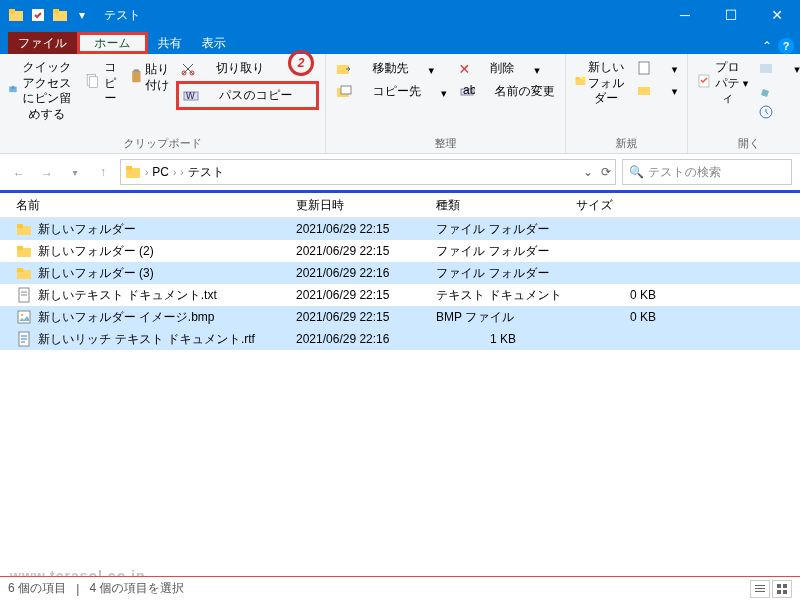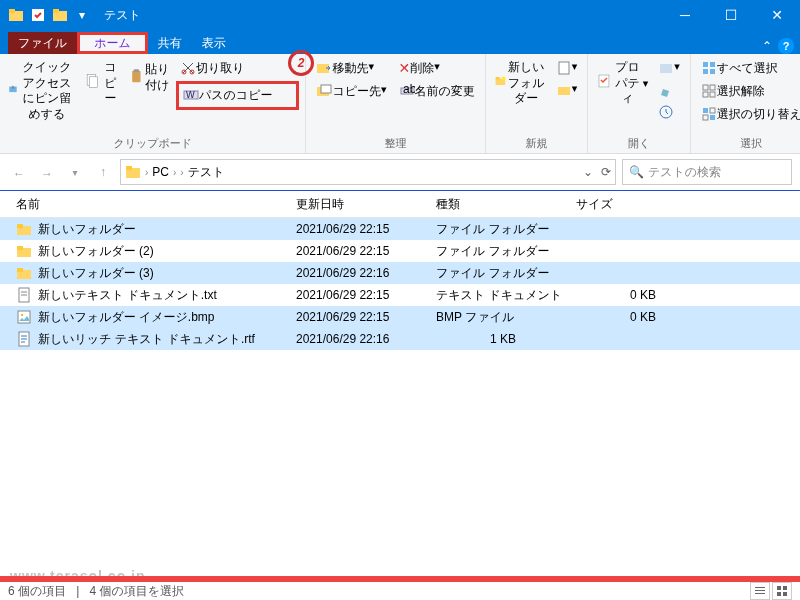--- a/index.html
+++ b/index.html
@@ -6,50 +6,50 @@
 body{width:800px;height:600px;background:#fff;overflow:hidden;position:relative}
 .titlebar{height:30px;background:#0078d7;display:flex;align-items:stretch;color:#fff}
 .tb-icons{display:flex;align-items:center;gap:6px;padding:0 8px}
 .tb-icon{width:16px;height:16px;display:flex;align-items:center;justify-content:center}
 .tb-title{flex:1;display:flex;align-items:center;padding-left:6px;font-size:12px}
 .tb-controls{display:flex}
 .tb-btn{width:46px;display:flex;align-items:center;justify-content:center;font-size:14px}
 .tb-close{background:transparent}
 .menubar{height:24px;background:#0078d7;display:flex;align-items:flex-end;padding-left:8px}
 .menu-item{height:22px;padding:2px 10px;color:#fff;font-size:12px;display:flex;align-items:center}
-.menu-item.active{background:#f5f6f7;color:#6d28d9}
+.menu-item.active{background:#f5f6f7;color:#14532d}
 .menu-help{margin-left:auto;margin-right:6px;display:flex;align-items:center;gap:6px;color:#fff}
 .help-circ{width:16px;height:16px;border-radius:50%;background:#0096ff;display:flex;align-items:center;justify-content:center;color:#fff;font-size:11px;font-weight:bold}
 .ribbon{height:100px;background:#f5f6f7;border-bottom:1px solid #ddd;display:flex}
 .rgroup{display:flex;flex-direction:column;border-right:1px solid #e1e1e1;padding:4px 6px 2px 6px}
 .rgroup-body{flex:1;display:flex;gap:4px;align-items:flex-start}
 .rgroup-label{text-align:center;font-size:11px;color:#666;padding-top:2px}
 .big-btn{display:flex;flex-direction:row;align-items:center;justify-content:flex-start;width:56px;padding:2px;font-size:11px;line-height:1.3;text-align:center}
 .big-icon{width:32px;height:32px;margin-bottom:4px}
-.small-btn{display:flex;align-items:flex-start;gap:0;padding:2px 4px;font-size:11px;white-space:nowrap}
+.small-btn{display:flex;align-items:flex-end;gap:20px;padding:2px 4px;font-size:11px;white-space:nowrap}
 .small-icon{width:16px;height:16px;flex-shrink:0}
 .col{display:flex;flex-direction:column;gap:2px}
 .redbox{border:3px solid #e53935}
 .annot{position:absolute;color:#d32f2f;font-size:24px;font-weight:bold;font-style:italic;font-family:serif}
 .annot-circ{width:26px;height:26px;border:3px solid #d32f2f;border-radius:50%;display:flex;align-items:center;justify-content:center}
 .addrbar{height:36px;display:flex;align-items:center;padding:4px 8px;gap:6px}
 .nav-btn{width:22px;height:22px;display:flex;align-items:center;justify-content:center;color:#999}
 .addr-box{flex:1;height:26px;border:1px solid #ccc;display:flex;align-items:center;padding:0 4px;gap:4px}
 .crumb{display:flex;align-items:center;gap:2px;font-size:12px}
 .crumb-sep{color:#888;font-size:10px}
 .search-box{width:170px;height:26px;border:1px solid #ccc;display:flex;align-items:center;padding:0 6px;color:#888}
-.cols-header{height:28px;display:flex;align-items:center;border-top:1px solid #1d4ed8;border-bottom:1px solid #e5e5e5;padding-left:16px;font-size:12px}
+.cols-header{height:28px;display:flex;align-items:center;border-top:3px solid #1d4ed8;border-bottom:1px solid #e5e5e5;padding-left:16px;font-size:12px}
 .col-name{width:280px}.col-date{width:140px}.col-type{width:140px}.col-size{width:80px;text-align:left}
 .files{}
 .row{height:22px;display:flex;align-items:center;padding-left:16px;font-size:12px}
 .row.sel{background:#cde8ff}
 .file-ico{width:16px;height:16px;margin-right:6px}
 .fname{width:258px;overflow:hidden;text-overflow:ellipsis;white-space:nowrap}
 .fdate{width:140px}.ftype{width:140px}.fsize{width:80px;text-align:right}
-.statusbar{position:absolute;bottom:0;left:0;right:0;height:24px;border-top:6px solid #ef4444;display:flex;align-items:center;padding:0 8px;font-size:11px;color:#555;background:#fff}
+.statusbar{position:absolute;bottom:0;left:0;right:0;height:24px;border-top:1px solid #ef4444;display:flex;align-items:center;padding:0 8px;font-size:11px;color:#555;background:#fff}
 .watermark{position:absolute;bottom:16px;left:10px;font-size:14px;color:rgba(120,120,120,0.45);font-weight:bold;letter-spacing:1px;text-shadow:1px 1px 2px rgba(255,255,255,0.5)}
 .view-toggles{margin-left:auto;display:flex;gap:2px}
 .vt{width:20px;height:18px;border:1px solid #ccc;display:flex;align-items:center;justify-content:center}
 svg{display:block}
 </style>
 </head>
 <body>
 
 <div class="titlebar">
   <div class="tb-icons">

